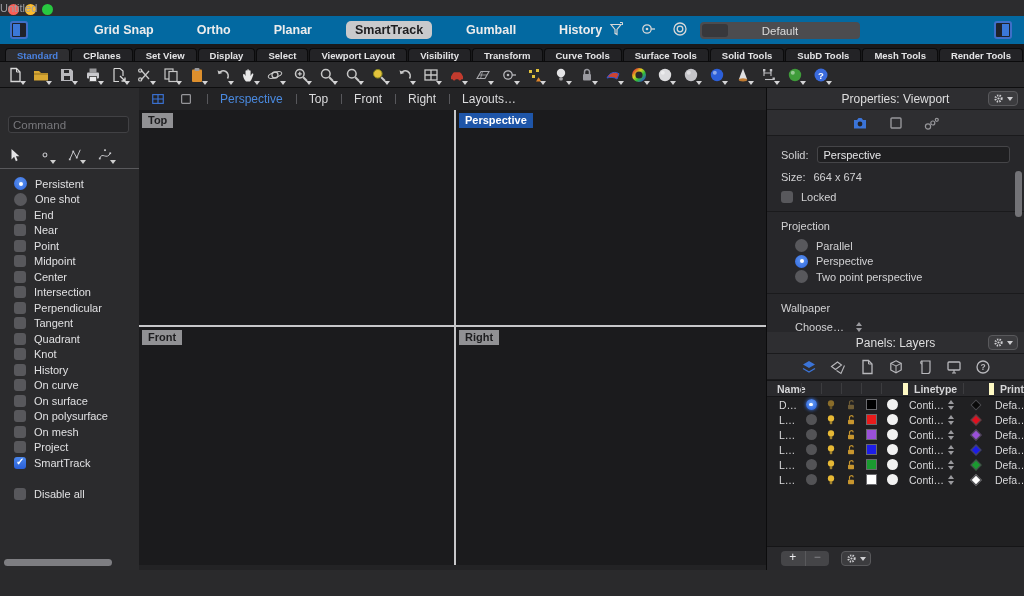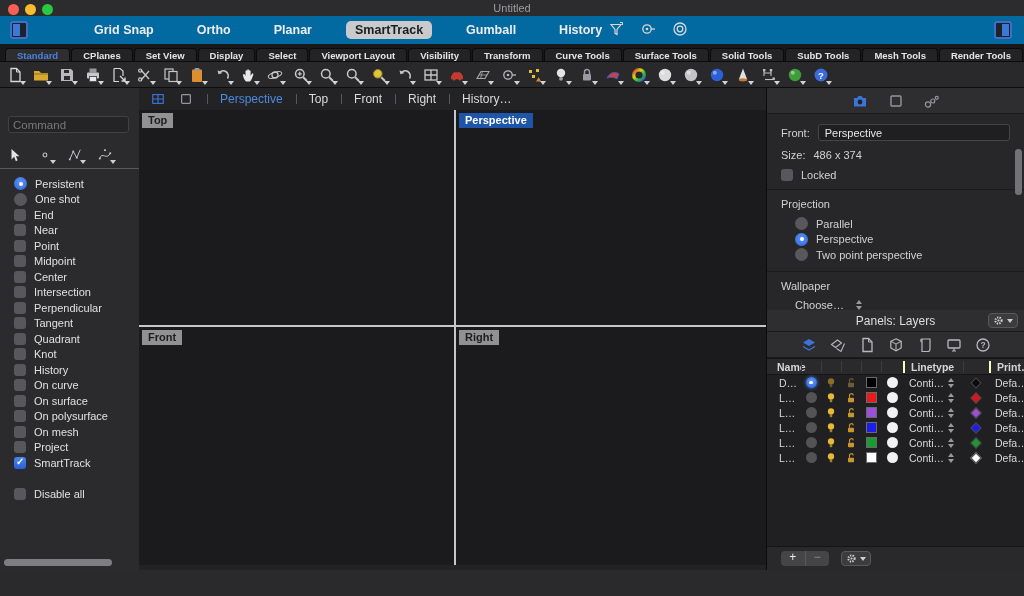--- a/index.html
+++ b/index.html
@@ -4,21 +4,21 @@
 <style>
   *{margin:0;padding:0;box-sizing:border-box}
   html,body{width:1024px;height:596px;overflow:hidden;background:#1d1d1f}
   body{font-family:"Liberation Sans",sans-serif;color:#d8d8d8;-webkit-font-smoothing:antialiased}
   #app{position:relative;width:1024px;height:596px;background:#2a2a2c}
 
   
   .titlebar{position:absolute;top:0;left:0;right:0;height:16px;background:#2c2c2e}
   .tl{position:absolute;top:4px;width:11px;height:11px;border-radius:50%}
   .tl.r{left:8px;background:#f95f57}.tl.y{left:25px;background:#fdbc2c}.tl.g{left:42px;background:#28c840}
-  .wtitle{position:absolute;top:2px;left:0;right:0;text-align:center;font-size:11px;color:#9d9da1}
+  .wtitle{position:absolute;top:2px;left:0;right:0;font-size:11px;color:#9d9da1}
 
   
   .headerbar{position:absolute;top:16px;left:0;right:0;height:28px;background:#0369a1}
   .paneltoggle{position:absolute;top:5px;width:18px;height:18px;border:2px solid #3f6fc8;border-radius:3px;background:#20222a}
   .paneltoggle .half{position:absolute;top:1px;bottom:1px;width:7px;background:#3b78d8}
   .paneltoggle.left{left:10px}.paneltoggle.left .half{left:1px}
   .paneltoggle.right{right:12px}.paneltoggle.right .half{right:1px}
   .toggles{position:absolute;left:85px;top:0;height:28px;display:flex;align-items:center;gap:25px}
   .toggle{font-size:12.5px;font-weight:bold;color:#ececec;padding:2px 9px;border-radius:5px;white-space:nowrap}
   .toggle.on{background:#c9cacc;color:#1d1d1f}
@@ -90,21 +90,21 @@
   .stepper{display:inline-flex;flex-direction:column;gap:2px;margin-left:4px}
   .stepper i{display:block;border-left:3.5px solid transparent;border-right:3.5px solid transparent}
   .stepper .up{border-bottom:4px solid #9a9a9e}
   .stepper .down{border-top:4px solid #9a9a9e}
   .pvscroll{position:absolute;right:2px;top:35px;width:7px;height:46px;background:#737377;border-radius:4px}
 
   
   .ltheadrow{height:17px;background:#2a2a2d;border-top:1px solid #151517;border-bottom:1px solid #151517;display:grid;grid-template-columns:34px 20px 20px 20px 20px 22px 60px 26px 1fr;align-items:center;font-size:10.5px;font-weight:bold;color:#d6d6d8;flex:0 0 auto}
   .ltheadrow .hc{border-left:1px solid #3c3c3f;height:11px}
   .ltheadrow .t{padding-left:10px;border-left:none;height:auto}
-  .ltheadrow .t.b{border-left:2px solid #fef9c3;height:auto;padding-left:6px}
+  .ltheadrow .t.b{border-left:5px solid #fef9c3;height:auto;padding-left:6px}
   .lrows{flex:0 0 auto;background:#202022}
   .lrow{height:15px;display:grid;grid-template-columns:34px 20px 20px 20px 20px 22px 60px 26px 1fr;align-items:center;font-size:10.5px;color:#d8d8da}
   .lrow .nm{padding-left:12px}
   .cell{display:flex;align-items:center;justify-content:center}
   .lradio{width:11px;height:11px;border-radius:50%;background:#535356}
   .lradio.cur{background:radial-gradient(circle at 50% 40%,#6aa0f5,#1f57d8);box-shadow:0 0 3px 1px rgba(60,120,240,.55)}
   .lradio.cur::after{content:"";display:block;width:3.5px;height:3.5px;border-radius:50%;background:#fff;margin:3.7px auto}
   .swatch{width:11px;height:11px;border:1px solid #6a6a6e}
   .matdot{width:11px;height:11px;border-radius:50%}
   .ltxt{display:flex;align-items:center;justify-content:flex-start;padding-left:6px}
@@ -361,20 +361,24 @@
             <use href="#i-target"></use>
           </svg>
         </span>
 
         <span class="hi" style="color: rgb(216, 216, 216);">
           <svg class="ic">
             <use href="#i-rings"></use>
           </svg>
         </span>
       </div>
+    <div class="preset">
+      <span class="well"></span>
+      <span>Default</span>
+    </div>
     <div class="paneltoggle right">
         <div class="half"></div>
       </div>
   </div>
 
   <div class="tabsbar">
 
       <span class="tab sel">Standard</span>
 
       <span class="tab">CPlanes</span>
@@ -762,21 +766,21 @@
         <span style="display:flex;align-items:center;margin-left:12px">
 
             <span class="vt active">Perspective</span>
 
             <span class="vt">Top</span>
 
             <span class="vt">Front</span>
 
             <span class="vt">Right</span>
 
-            <span class="vt">History…</span>
+            <span class="vt">Layouts…</span>
           </span>
       </div>
       <div class="panes">
 
           <div class="pane">
             <span class="plabel">Top</span>
           </div>
 
           <div class="pane active">
             <span class="plabel">Perspective</span>
@@ -787,20 +791,29 @@
           </div>
 
           <div class="pane">
             <span class="plabel">Right</span>
           </div>
         </div>
     </div>
 
     <div class="rightpanel">
 
+      <div class="phead">
+        <span>Properties: Viewport</span>
+        <span class="gearbtn">
+          <svg class="ic14" style="width:11px;height:11px">
+              <use href="#i-gear"></use>
+            </svg>
+          <i class="dn"></i>
+        </span>
+      </div>
       <div class="picons">
 
           <span style="color: rgb(59, 116, 216);">
             <svg class="ic">
               <use href="#i-camera"></use>
             </svg>
           </span>
 
           <span style="color: rgb(150, 150, 154);">
             <svg class="ic">
@@ -810,26 +823,26 @@
 
           <span style="color: rgb(150, 150, 154);">
             <svg class="ic">
               <use href="#i-chain"></use>
             </svg>
           </span>
         </div>
 
       <div class="pbody">
         <div class="frow">
-          <span>Front:</span>
+          <span>Solid:</span>
           <input class="tinput" type="text" value="Perspective" style="">
         </div>
         <div class="frow">
           <span>Size:</span>
-          <span>486 x 374</span>
+          <span>664 x 674</span>
         </div>
         <div class="frow">
           <span class="cbox"></span>
           <span>Locked</span>
         </div>
         <div class="hr"></div>
         <div class="grouplabel">Projection</div>
         <div>
 
             <div class="prow">

